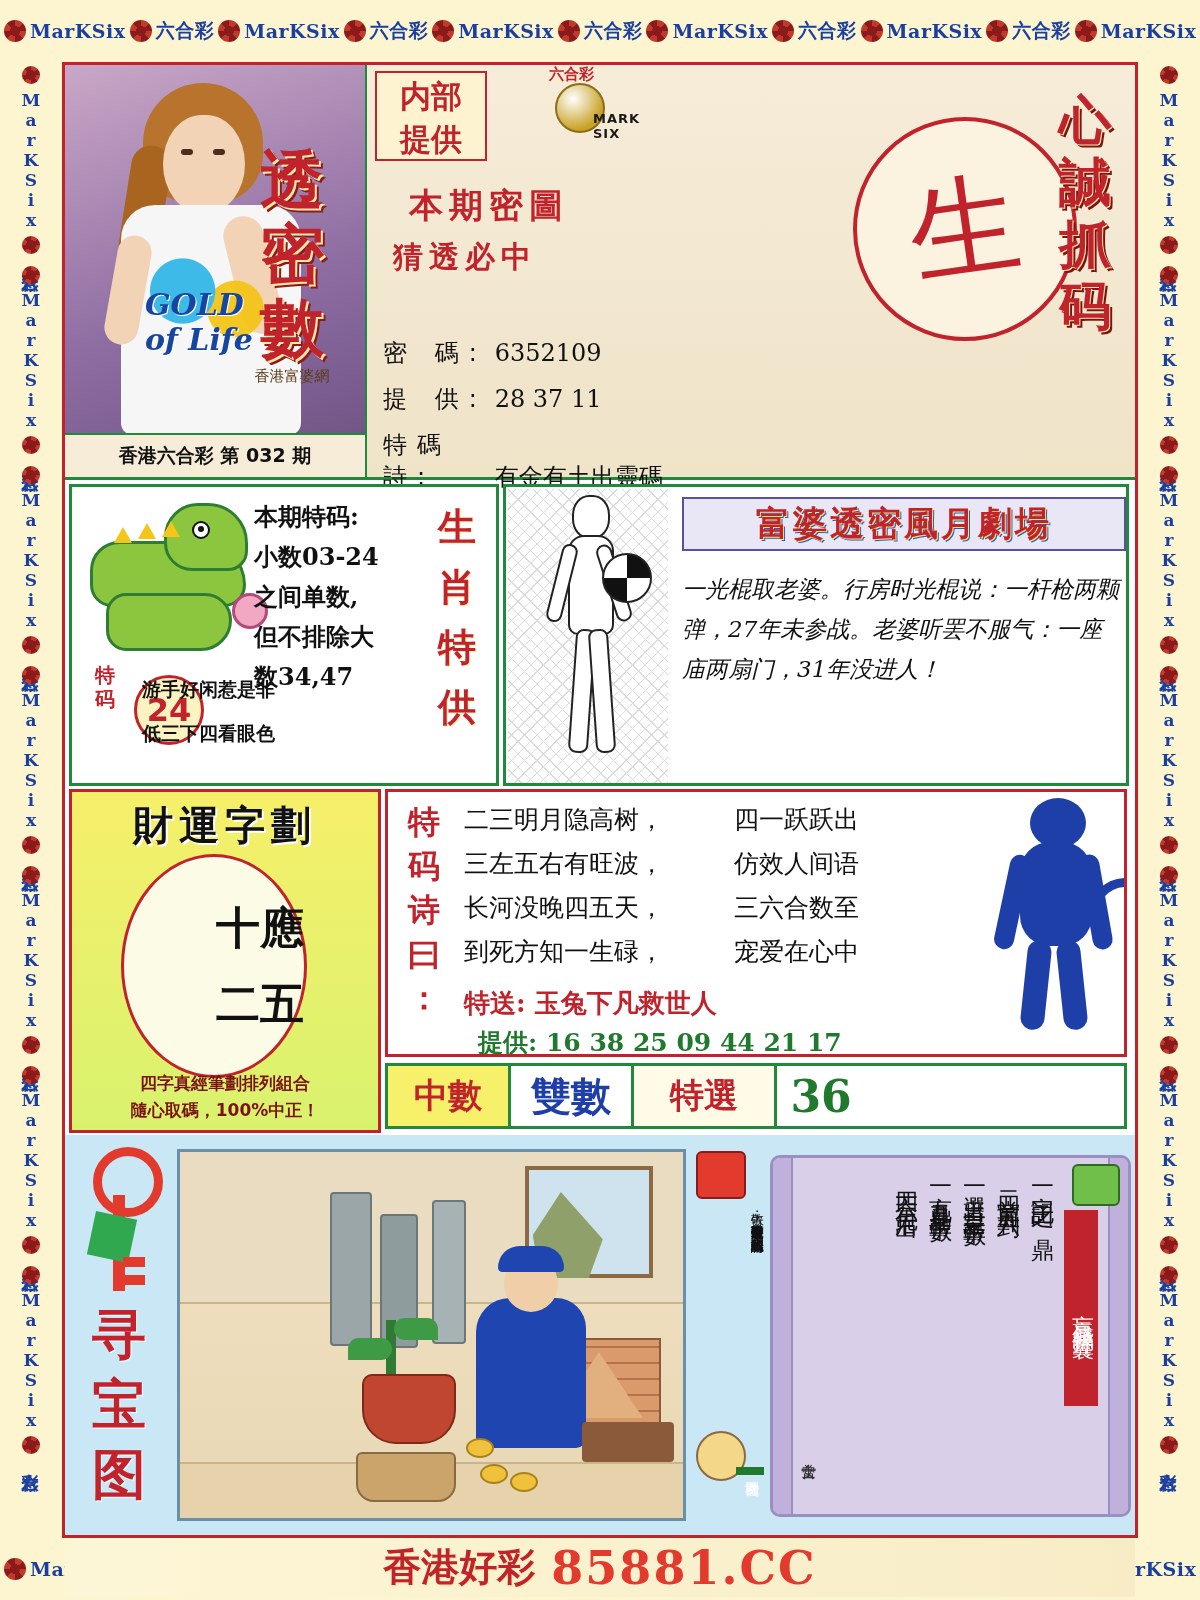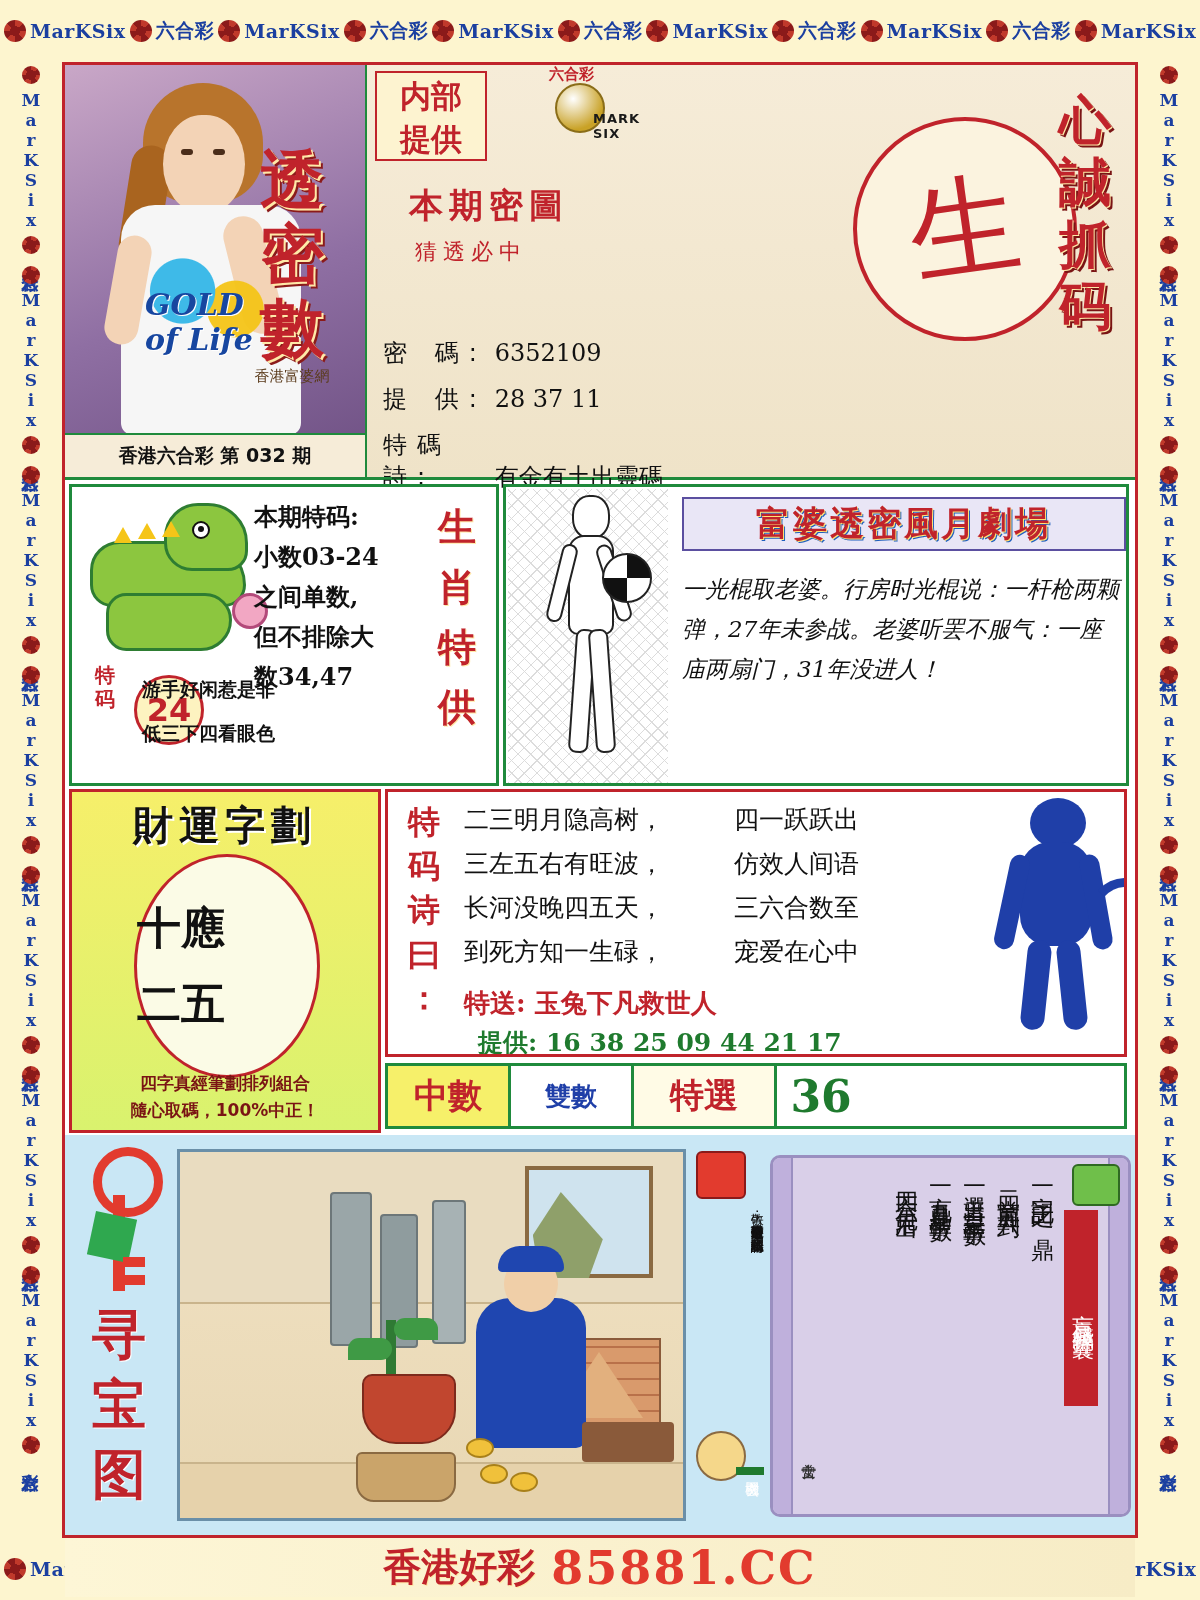--- a/index.html
+++ b/index.html
@@ -39,21 +39,21 @@
   .g-print{position:absolute;left:60px;top:180px;width:132px;height:90px;background:radial-gradient(circle at 30% 40%,#35b7e8 0 30%,transparent 31%),radial-gradient(circle at 70% 60%,#f5c518 0 26%,transparent 27%);opacity:.95;}
   .g-text{position:absolute;left:62px;top:196px;width:140px;color:#1746a0;font-size:30px;font-style:italic;font-weight:bold;font-family:"DejaVu Serif",serif;text-shadow:1px 1px 0 #fff;margin-top:16px;}
   .photo-caption{position:absolute;left:0;bottom:0;width:300px;height:42px;background:#f6ecd8;border-top:2px solid #1f8a3c;display:flex;align-items:center;justify-content:center;color:#111;font-size:19px;font-weight:bold;}
 
   .hero-mid{position:relative;width:480px;height:412px;}
   .badge-neibu{position:absolute;left:8px;top:6px;width:112px;height:90px;background:#fdf3d0;border:2px solid #c0232b;color:#c0232b;font-size:31px;font-weight:bold;line-height:43px;text-align:center;padding-top:2px;box-sizing:border-box;}
   .tou{position:absolute;left:-160px;top:78px;width:170px;text-align:center;}
   .tou span{display:block;font-size:64px;font-weight:bold;color:#c0232b;font-family:"DejaVu Serif",serif;text-shadow:2px 2px 0 #ffe9a8,4px 4px 0 #8b1a1a;line-height:74px;}
   .tou small{display:block;font-size:15px;color:#5a3a1a;margin-top:2px;}
   .hero-line1{position:absolute;left:42px;top:118px;font-size:34px;color:#c0232b;font-weight:bold;letter-spacing:6px;}
-  .hero-line2{position:absolute;left:48px;top:172px;font-size:22px;color:#c0232b;font-weight:normal;letter-spacing:6px;}
+  .hero-line2{position:absolute;left:26px;top:172px;font-size:30px;color:#c0232b;font-weight:bold;letter-spacing:6px;}
   .kv{position:absolute;font-size:24px;color:#111;}
   .kv .k{display:inline-block;width:104px;letter-spacing:10px;margin-top:40px;}
   .kv .v{font-family:"DejaVu Serif",serif;}
   .logo-ms{position:absolute;left:-18px;top:6px;width:92px;height:66px;}
   .logo-ms .ball{position:absolute;left:8px;top:14px;width:46px;height:46px;border-radius:50%;background:radial-gradient(circle at 35% 30%,#fff,#c9a227 70%);border:2px solid #8a6d18;}
   .logo-ms .cn{position:absolute;left:2px;top:-4px;font-size:15px;color:#c0232b;font-weight:bold;}
   .logo-ms .en{position:absolute;left:6px;top:42px;font-size:13px;color:#1a1a1a;font-weight:bold;letter-spacing:1px;margin-left:40px;}
 
   .hero-right{position:relative;width:286px;height:412px;}
   .seal{position:absolute;left:6px;top:52px;width:216px;height:216px;border:4px solid #c0232b;border-radius:50%;display:flex;align-items:center;justify-content:center;background:#fbf3df;}
@@ -90,21 +90,21 @@
   .l-arm{position:absolute;width:12px;height:76px;background:#fff;border:2px solid #222;border-radius:8px;}
   .l-ball{position:absolute;left:74px;top:58px;width:46px;height:46px;border-radius:50%;background:conic-gradient(#111 0 25%,#fff 25% 50%,#111 50% 75%,#fff 75% 100%);border:2px solid #222;}
   .theatre-title{position:absolute;left:176px;top:10px;width:440px;height:50px;background:#e9e6f6;border:2px solid #5b4fa0;display:flex;align-items:center;justify-content:center;}
   .theatre-title span{font-size:34px;font-weight:bold;color:#c0232b;letter-spacing:3px;text-shadow:1px 1px 0 #ffe37a,2px 2px 0 #1f5fbf;font-family:"DejaVu Serif",serif;}
   .theatre-text{position:absolute;left:176px;top:82px;width:438px;font-size:23px;line-height:40px;color:#111;font-style:italic;font-family:"DejaVu Serif",serif;}
 
   
   .row3{position:absolute;left:0;top:720px;width:1070px;height:350px;display:flex;}
   .panel-zihua{position:relative;width:312px;height:344px;margin:4px;background:linear-gradient(180deg,#f6ef6a,#d9f26e);border:3px solid #c0232b;box-sizing:border-box;}
   .zh-title{position:absolute;left:0;top:6px;width:100%;text-align:center;font-size:40px;font-weight:bold;color:#111;letter-spacing:6px;font-family:"DejaVu Serif",serif;text-shadow:2px 2px 0 #fff;}
-  .zh-ellipse{position:absolute;left:62px;top:62px;width:180px;height:218px;border:3px solid #c0232b;border-radius:50%;background:#fbfbe6;display:flex;flex-direction:column;align-items:flex-start;justify-content:center;gap:24px;}
+  .zh-ellipse{position:absolute;left:49px;top:62px;width:180px;height:218px;border:3px solid #c0232b;border-radius:50%;background:#fbfbe6;display:flex;flex-direction:column;align-items:flex-end;justify-content:center;gap:24px;}
   .zh-ellipse span{display:block;font-size:44px;font-weight:bold;color:#111;line-height:52px;font-family:"DejaVu Serif",serif;}
   .zh-foot{position:absolute;left:8px;bottom:6px;width:290px;text-align:center;font-size:17px;line-height:27px;color:#7a1414;font-weight:bold;}
 
   .panel-poem{position:relative;width:746px;height:344px;margin:4px 4px 4px 0;}
   .poem-box{position:absolute;left:0;top:0;width:742px;height:268px;background:#fff;border:3px solid #c0232b;box-sizing:border-box;overflow:hidden;}
   .poem-label{position:absolute;left:6px;top:8px;width:60px;text-align:center;font-size:32px;font-weight:bold;color:#c0232b;line-height:44px;font-family:"DejaVu Serif",serif;}
   .poem-lines{position:absolute;left:76px;top:6px;width:540px;}
   .poem-lines .pl{font-size:25px;line-height:44px;color:#111;font-family:"DejaVu Serif",serif;display:flex;}
   .poem-lines .pl b{font-weight:normal;width:270px;}
   .poem-special{position:absolute;left:76px;top:194px;font-size:26px;color:#c0232b;font-weight:bold;font-family:"DejaVu Serif",serif;}
@@ -114,21 +114,21 @@
   .m-head{position:absolute;left:40px;top:0;width:56px;height:50px;background:#1f3fa8;border-radius:28px/25px;}
   .m-body{position:absolute;left:30px;top:44px;width:72px;height:104px;background:#1f3fa8;border-radius:30px;}
   .m-arm{position:absolute;width:20px;height:96px;background:#1f3fa8;border-radius:12px;}
   .m-leg{position:absolute;width:24px;height:90px;background:#1f3fa8;border-radius:12px;}
   .m-tail{position:absolute;left:96px;top:80px;width:60px;height:70px;border:9px solid #1f3fa8;border-radius:50%;border-left-color:transparent;border-bottom-color:transparent;}
 
   .kaijiang{position:absolute;left:0;top:274px;width:742px;height:66px;display:flex;border:3px solid #1f8a3c;box-sizing:border-box;background:#fff;}
   .kj-cell{display:flex;align-items:center;justify-content:center;font-weight:bold;font-family:"DejaVu Serif",serif;border-right:3px solid #1f8a3c;}
   .kj-main{width:238px;font-size:42px;color:#1f7a2e;letter-spacing:3px;}
   .kj-yellow{width:120px;background:#f6f06a;font-size:34px;color:#c0232b;}
-  .kj-white{width:120px;font-size:26px;color:#1f3fa8;}
+  .kj-white{width:120px;font-size:40px;color:#1f3fa8;}
   .kj-red{width:140px;font-size:34px;color:#c0232b;background:#fffbe6;}
   .kj-num{width:88px;font-size:44px;color:#1f7a2e;border-right:none;}
 
   
   .row4{position:absolute;left:0;top:1070px;width:1070px;height:400px;display:flex;background:#c9e7f5;}
   .treasure-left{position:relative;width:100px;height:392px;margin:4px 0 4px 4px;}
   .key{position:absolute;left:18px;top:8px;width:64px;height:150px;}
   .key-ring{position:absolute;left:6px;top:0;width:52px;height:52px;border:9px solid #e23b2e;border-radius:50%;}
   .key-stem{position:absolute;left:26px;top:48px;width:12px;height:96px;background:#e23b2e;}
   .key-tooth{position:absolute;left:36px;width:22px;height:10px;background:#e23b2e;}

